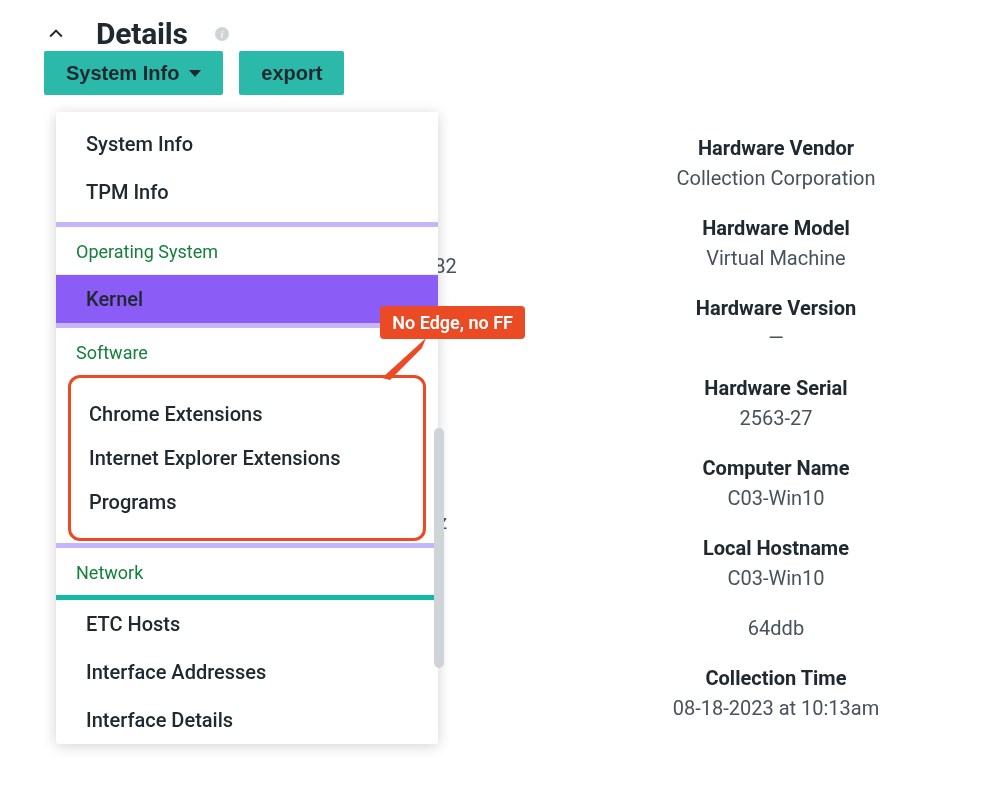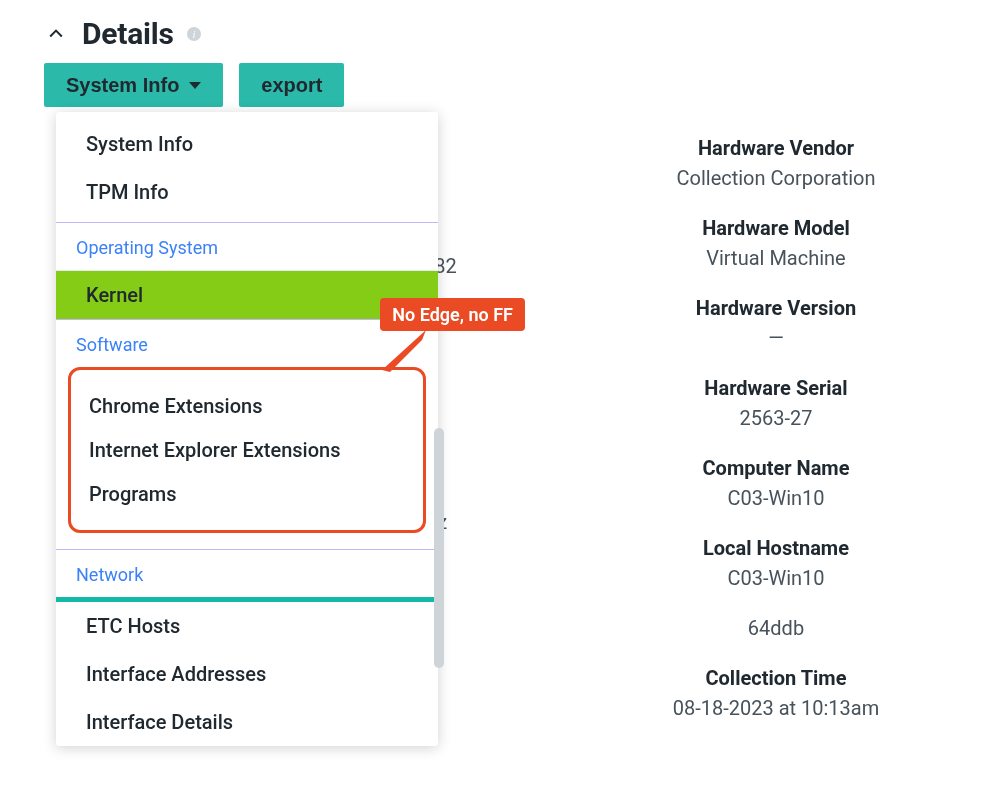--- a/index.html
+++ b/index.html
@@ -11,22 +11,21 @@
   overflow: hidden;
   color: #202930;
 }
 .container {
   padding: 16px 44px 0 44px;
   position: relative;
 }
 .header {
   display: flex;
   align-items: center;
-  gap: 14px;
-  margin-bottom: 12px;
+  gap: 28px;
 }
 .chevron-up {
   width: 24px;
   height: 24px;
   display: flex;
   align-items: center;
   justify-content: center;
   cursor: pointer;
 }
 .chevron-up svg { width: 20px; height: 20px; stroke: #202930; stroke-width: 2.4; fill: none; }
@@ -80,29 +79,29 @@
   padding: 12px 30px;
   font-size: 20px;
   font-weight: 500;
   color: #202930;
   cursor: pointer;
 }
 .dropdown-item:first-child { padding-top: 20px; }
 .dropdown-header {
   padding: 14px 20px 12px 20px;
   font-size: 18px;
-  color: #3b82f6;
+  color: #15803d;
   font-weight: 400;
-  border-top: 1px solid #c4b5fd;
+  border-top: 5px solid #c4b5fd;
 }
 .dropdown-item.hover {
-  background: #84cc16;
+  background: #8b5cf6;
 }
 .software-box {
-  margin: 0 12px 16px 12px;
+  margin: 0 12px 2px 12px;
   border: 3px solid #eb4b24;
   border-radius: 12px;
   padding: 14px 18px 14px 18px;
   position: relative;
 }
 .software-box .sitem {
   font-size: 20px;
   font-weight: 500;
   color: #202930;
   padding: 10px 0;

